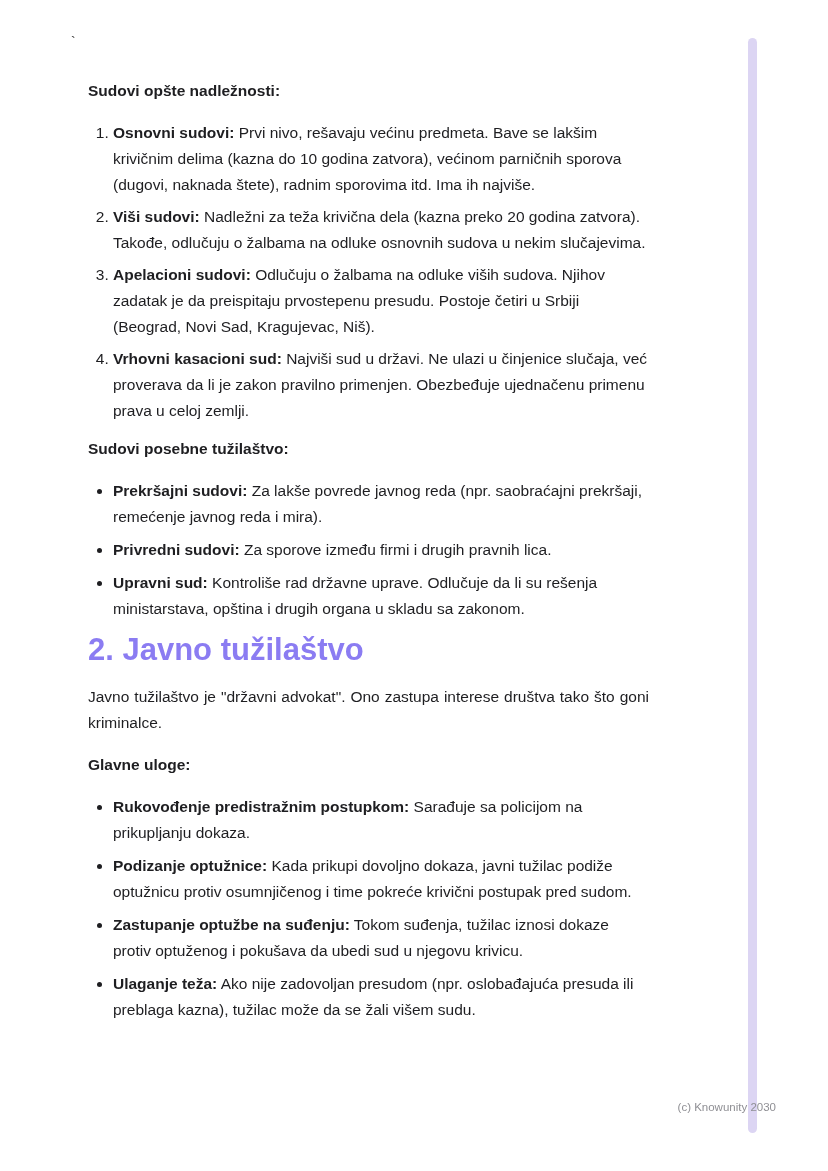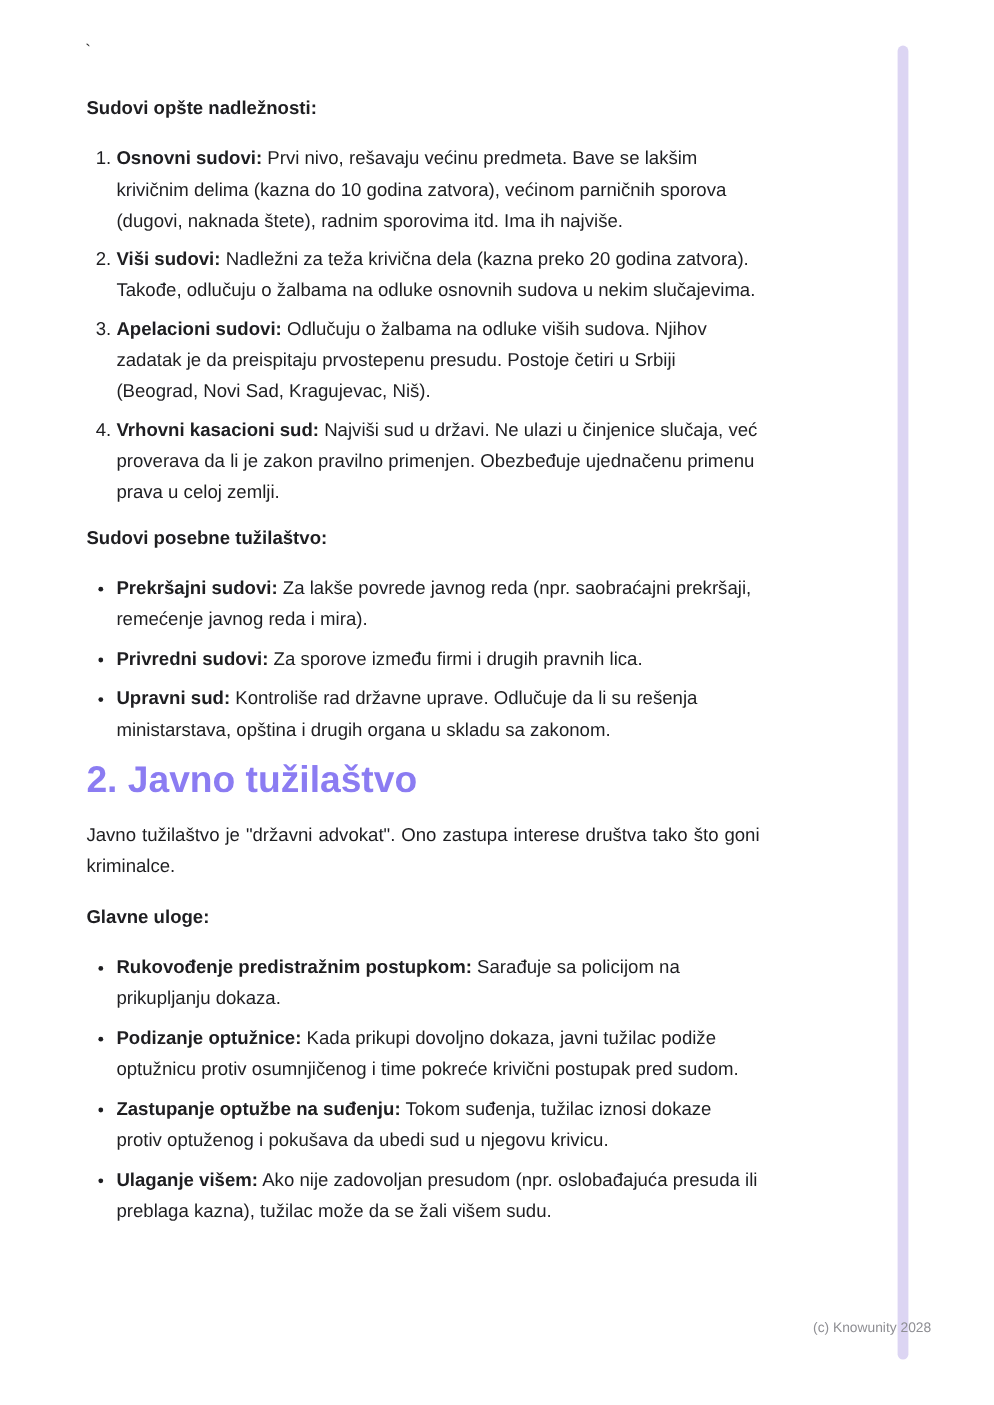--- a/index.html
+++ b/index.html
@@ -12,21 +12,21 @@
     overflow: hidden;
   }
   .page { position: relative; width: 828px; height: 1171px; background: #ffffff; }
 
   .stray {
     position: absolute; left: 71px; top: 34px;
     font-size: 14px; color: #333;
   }
 
   .content {
-    position: absolute; left: 72px; top: 78px; width: 561px;
+    position: absolute; left: 88px; top: 78px; width: 561px;
     font-size: 15.5px; line-height: 26px;
   }
 
   .h { font-weight: 700; margin: 0 0 16px 0; }
   .h.mt { margin-top: 4px; }
 
   ol, ul { margin: 0 0 12px 0; padding-left: 25px; }
   li { margin-bottom: 6px; }
   ul li { margin-bottom: 7px; }
   li strong { font-weight: 700; }
@@ -113,24 +113,24 @@
       </li>
       <li>
         <strong>Podizanje optužnice:</strong>
         <span>Kada prikupi dovoljno dokaza, javni tužilac podiže optužnicu protiv osumnjičenog i time pokreće krivični postupak pred sudom.</span>
       </li>
       <li>
         <strong>Zastupanje optužbe na suđenju:</strong>
         <span>Tokom suđenja, tužilac iznosi dokaze protiv optuženog i pokušava da ubedi sud u njegovu krivicu.</span>
       </li>
       <li>
-        <strong>Ulaganje višem:</strong>
+        <strong>Ulaganje teža:</strong>
         <span>Ako nije zadovoljan presudom (npr. oslobađajuća presuda ili preblaga kazna), tužilac može da se žali višem sudu.</span>
       </li>
     </ul>
 
   </div>
 
   <div class="scrollbar"></div>
 
-  <div class="footer">(c) Knowunity 2028</div>
+  <div class="footer">(c) Knowunity 2030</div>
 
 </div>
 
 </body></html>

